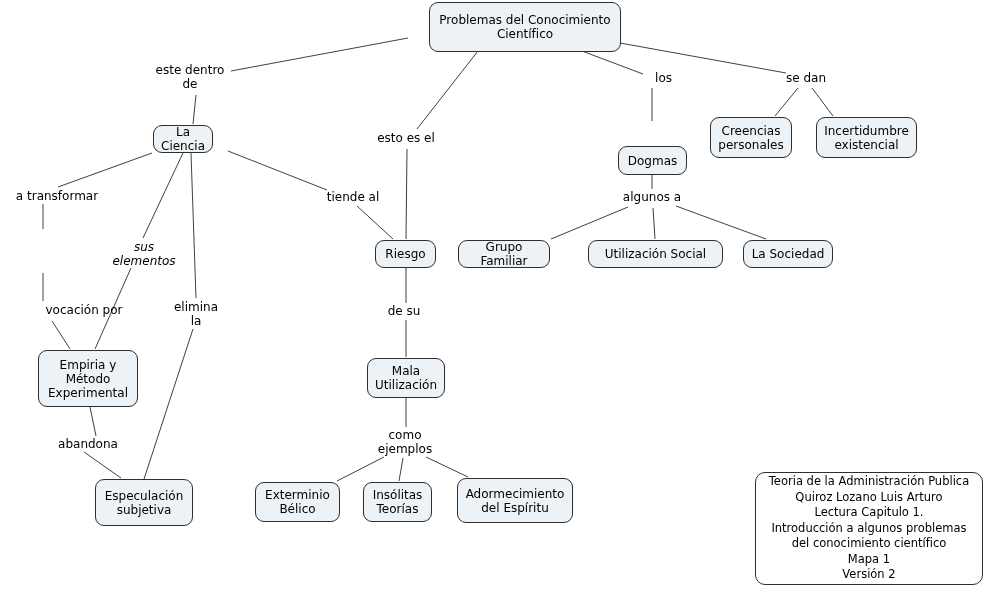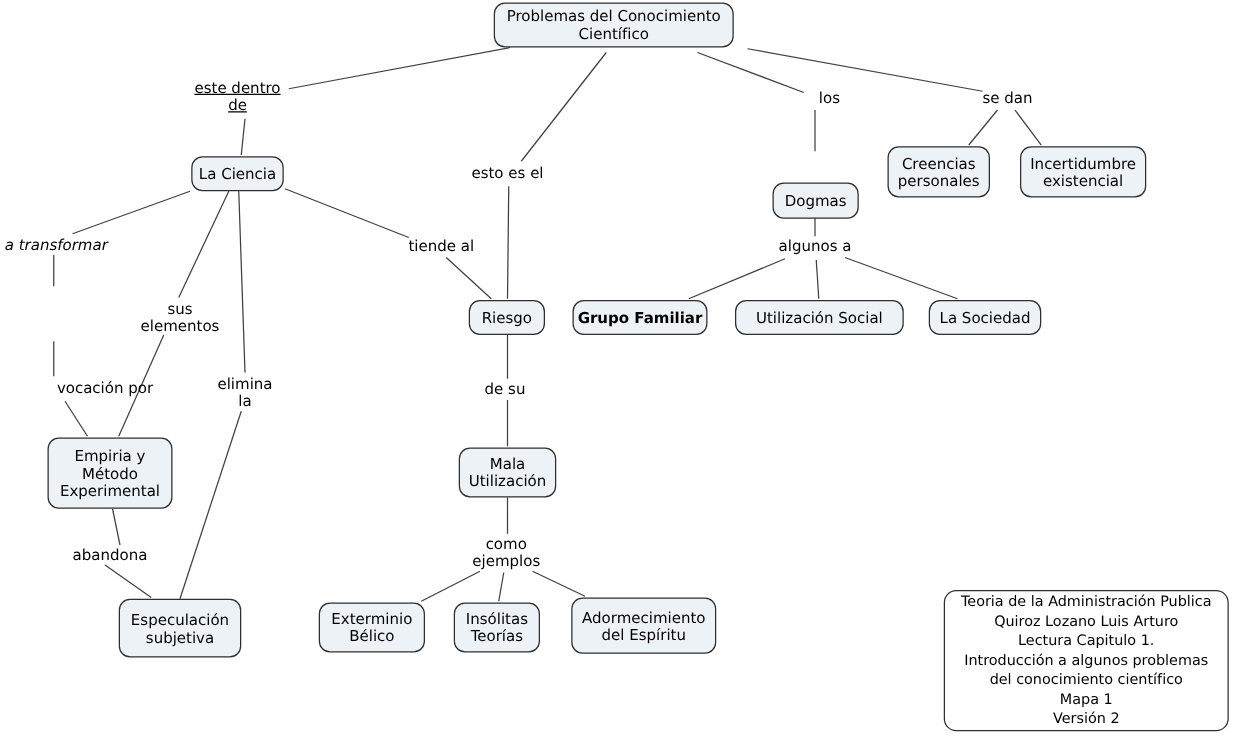--- a/index.html
+++ b/index.html
@@ -65,39 +65,39 @@
     <line x1="403" y1="458" x2="399" y2="481"></line>
     <line x1="426" y1="457" x2="468" y2="477"></line>
     <line x1="652" y1="151" x2="652" y2="189"></line>
     <line x1="628" y1="207" x2="551" y2="239"></line>
     <line x1="653" y1="208" x2="655" y2="239"></line>
     <line x1="676" y1="206" x2="766" y2="239"></line>
     <line x1="90" y1="407" x2="96" y2="436"></line>
     <line x1="84" y1="452" x2="121" y2="478"></line>
   </svg>
 
-  <div class="node" style="left:395px;top:2px;width:192px;height:36px;">
+  <div class="node" style="left:429px;top:2px;width:192px;height:50px;">
     <span>Problemas del Conocimiento Científico</span>
   </div>
-  <div class="node" style="left:153px;top:125px;width:74px;height:28px;">
+  <div class="node" style="left:153px;top:125px;width:60px;height:28px;">
     <span>La Ciencia</span>
   </div>
   <div class="node" style="left:618px;top:122px;width:69px;height:29px;margin-top:24px;">
     <span>Dogmas</span>
   </div>
   <div class="node" style="left:710px;top:117px;width:82px;height:41px;">
     <span>Creencias personales</span>
   </div>
   <div class="node" style="left:816px;top:117px;width:101px;height:41px;">
     <span>Incertidumbre existencial</span>
   </div>
   <div class="node" style="left:375px;top:240px;width:61px;height:28px;">
     <span>Riesgo</span>
   </div>
-  <div class="node" style="left:458px;top:240px;width:108px;height:28px;font-weight:bold;">
+  <div class="node" style="left:458px;top:240px;width:92px;height:28px;">
     <span>Grupo Familiar</span>
   </div>
   <div class="node" style="left:588px;top:240px;width:135px;height:28px;">
     <span>Utilización Social</span>
   </div>
   <div class="node" style="left:743px;top:240px;width:90px;height:28px;">
     <span>La Sociedad</span>
   </div>
   <div class="node" style="left:38px;top:350px;width:100px;height:57px;justify-content:flex-end;">
     <span>Empiria y Método Experimental</span>
@@ -111,28 +111,28 @@
   <div class="node" style="left:255px;top:482px;width:85px;height:40px;">
     <span>Exterminio Bélico</span>
   </div>
   <div class="node" style="left:363px;top:482px;width:69px;height:40px;">
     <span>Insólitas Teorías</span>
   </div>
   <div class="node" style="left:457px;top:478px;width:116px;height:45px;">
     <span>Adormecimiento del Espíritu</span>
   </div>
 
-  <div class="phrase" style="left:154px;top:63px;width:72px;text-decoration:underline;">este dentro de</div>
+  <div class="phrase" style="left:154px;top:63px;width:72px;">este dentro de</div>
   <div class="phrase" style="left:370px;top:131px;width:72px;">esto es el</div>
   <div class="phrase" style="left:632px;top:71px;width:40px;text-align:right;">los</div>
   <div class="phrase" style="left:776px;top:71px;width:60px;">se dan</div>
-  <div class="phrase" style="left:0px;top:189px;width:90px;font-style:italic;">a transformar</div>
+  <div class="phrase" style="left:12px;top:189px;width:90px;">a transformar</div>
   <div class="phrase" style="left:323px;top:190px;width:60px;">tiende al</div>
   <div class="phrase" style="left:622px;top:190px;width:60px;">algunos a</div>
-  <div class="phrase" style="left:110px;top:240px;width:68px;">sus elementos</div>
+  <div class="phrase" style="left:110px;top:240px;width:68px;font-style:italic;">sus elementos</div>
   <div class="phrase" style="left:172px;top:300px;width:48px;">elimina la</div>
   <div class="phrase" style="left:0px;top:303px;width:92px;padding-left:38px;">vocación por</div>
   <div class="phrase" style="left:379px;top:304px;width:50px;">de su</div>
   <div class="phrase" style="left:53px;top:437px;width:70px;">abandona</div>
   <div class="phrase" style="left:373px;top:428px;width:64px;">como ejemplos</div>
 
   <div class="info-box">
     <div>Teoria de la Administración Publica</div>
     <div>Quiroz Lozano Luis Arturo</div>
     <div>Lectura Capitulo 1.</div>

